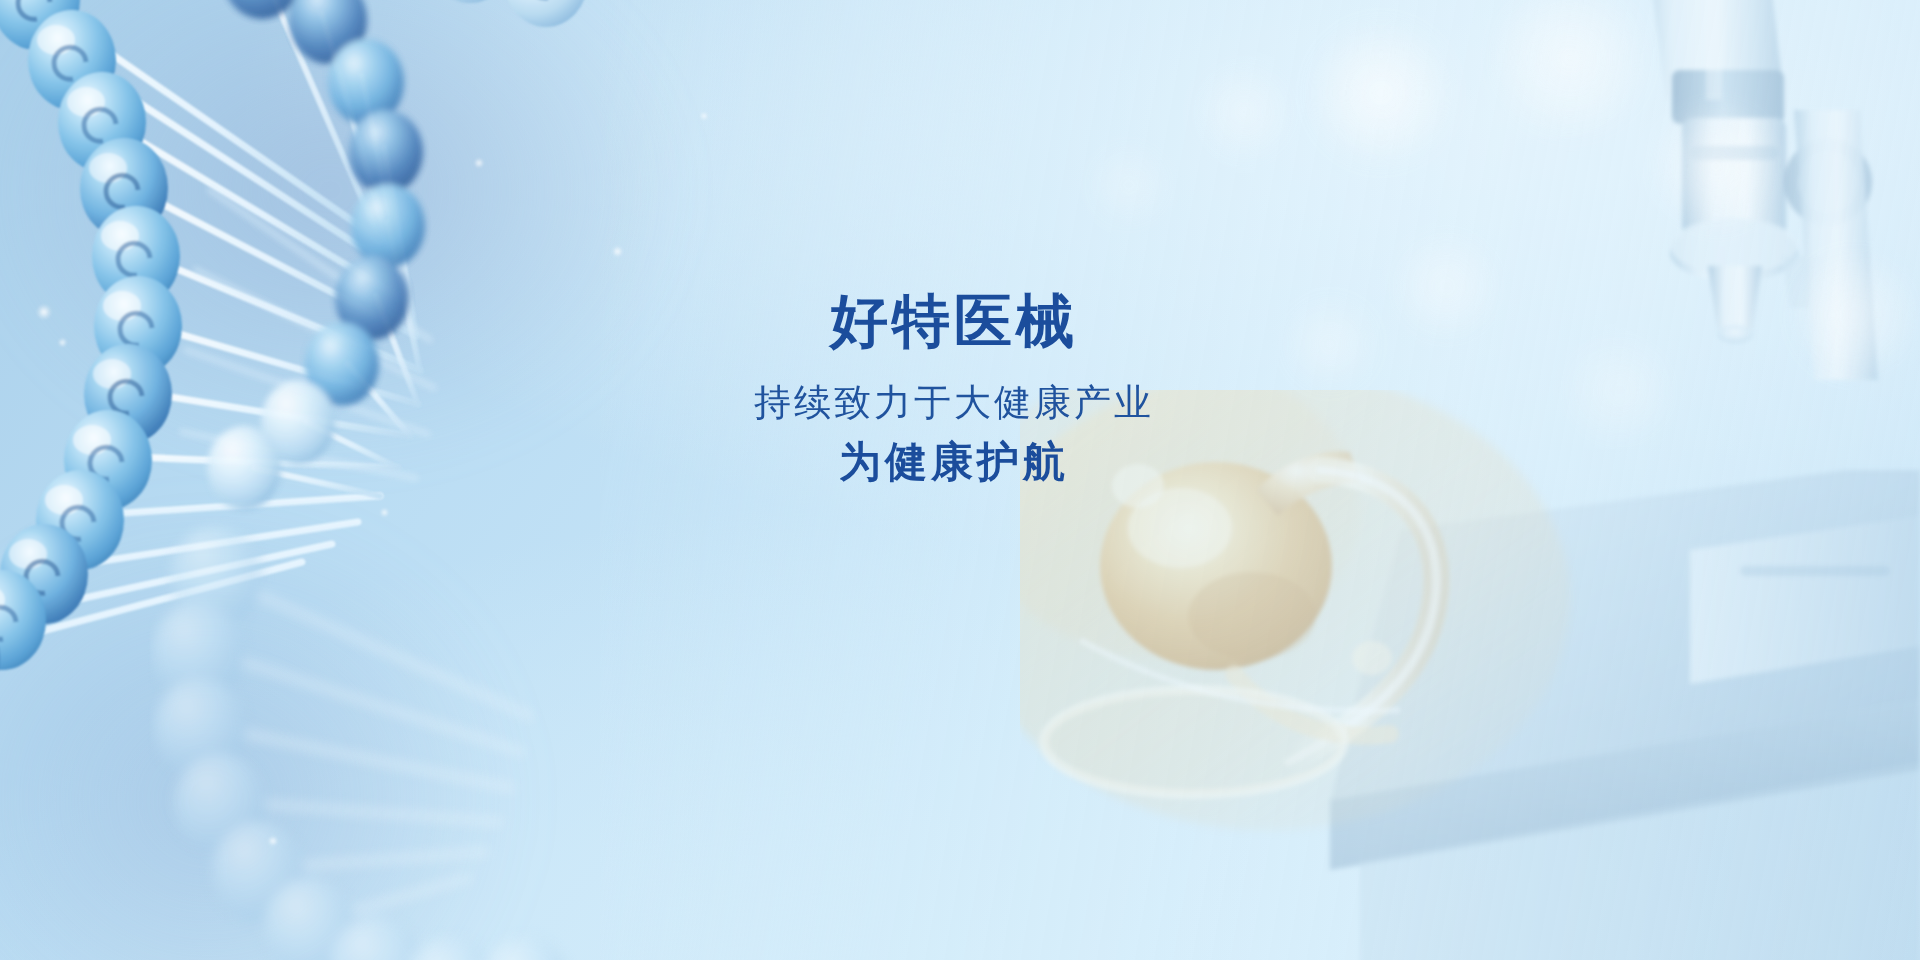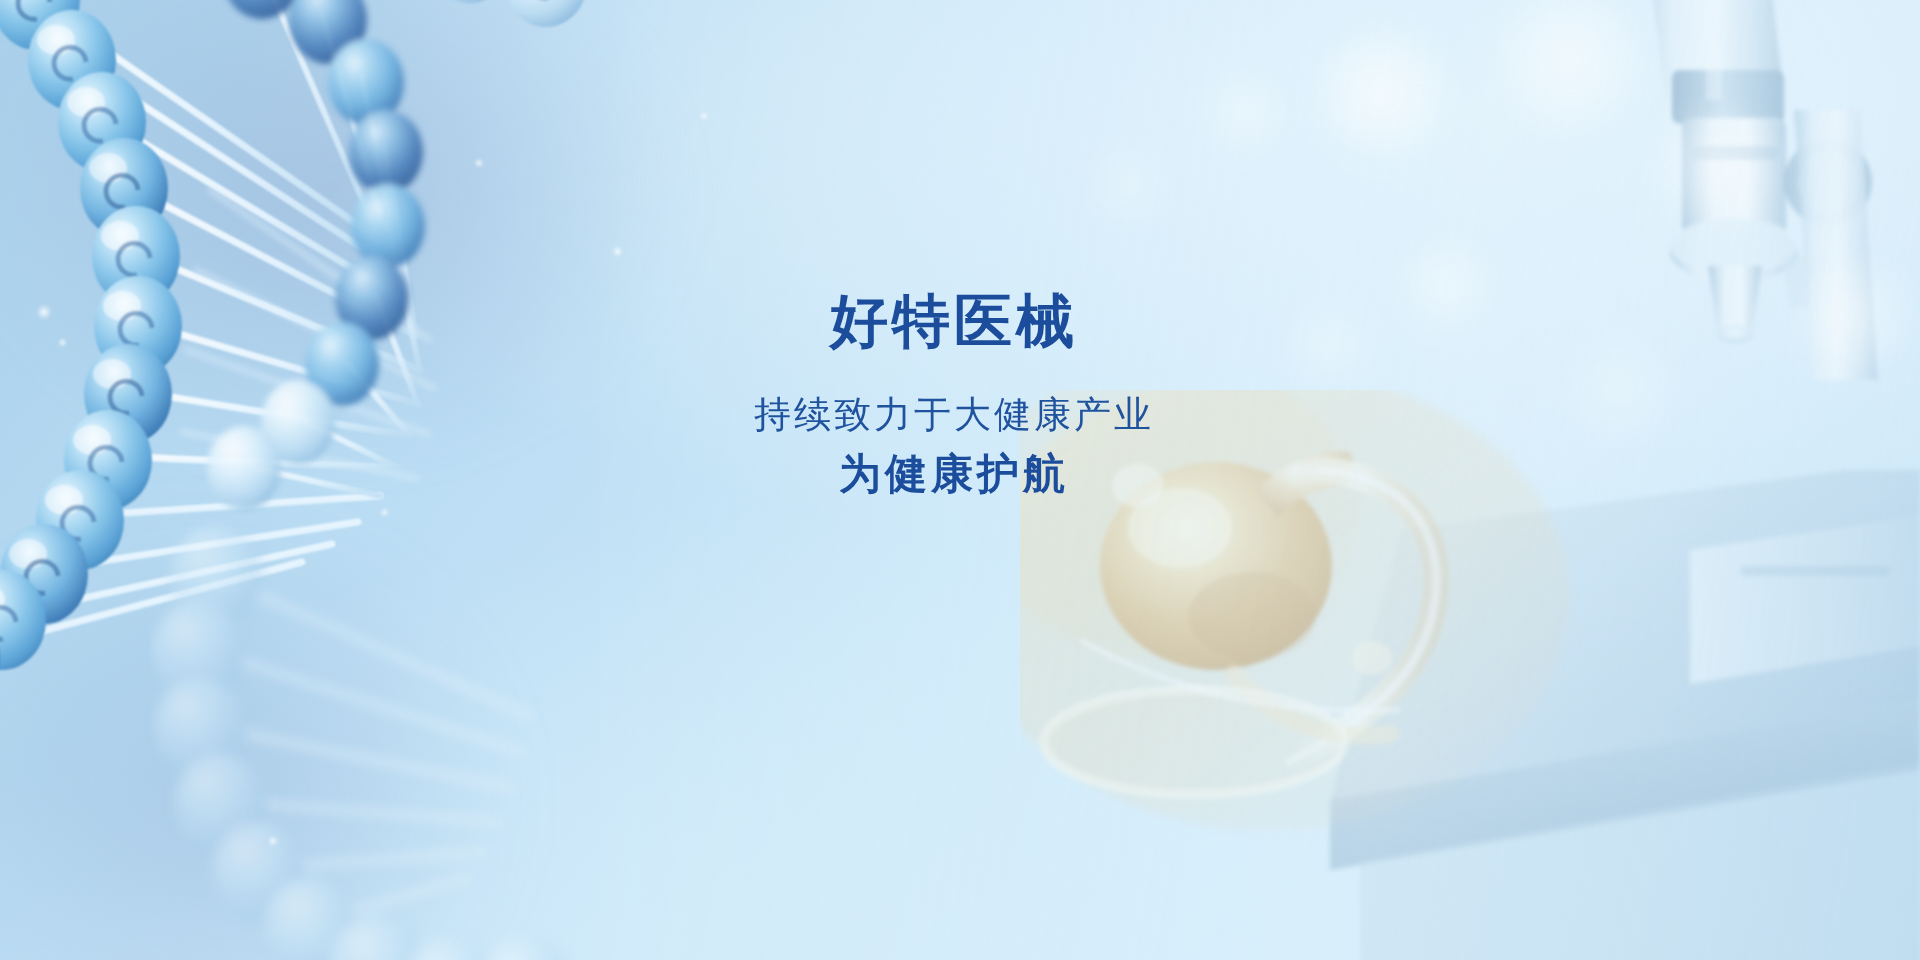--- a/index.html
+++ b/index.html
@@ -140,21 +140,21 @@
   }
   #headline {
     margin-top: 288px;
     font-size: 58px;
     font-weight: 700;
     letter-spacing: 4px;
     line-height: 1.15;
     color: #1b4d9c;
   }
   #subtitle {
-    margin-top: 38px;
+    margin-top: 26px;
     font-size: 37px;
     font-weight: 400;
     letter-spacing: 3px;
     line-height: 1.2;
     color: #20539e;
   }
   #tagline {
     margin-top: 12px;
     font-size: 42px;
     font-weight: 700;

